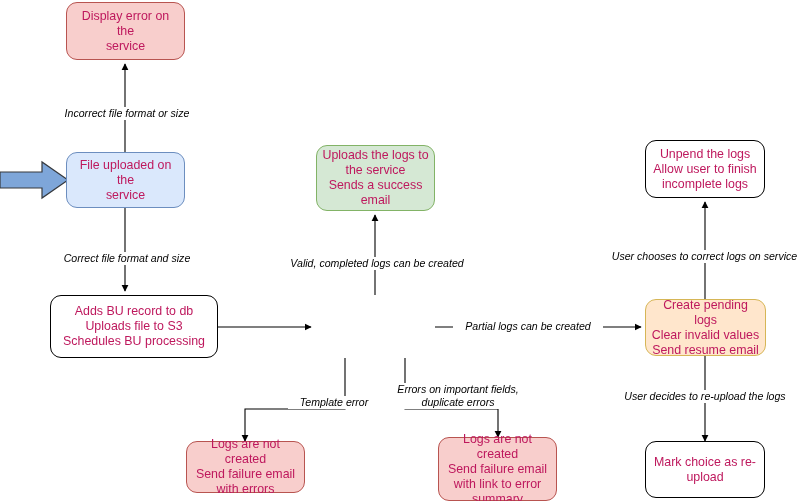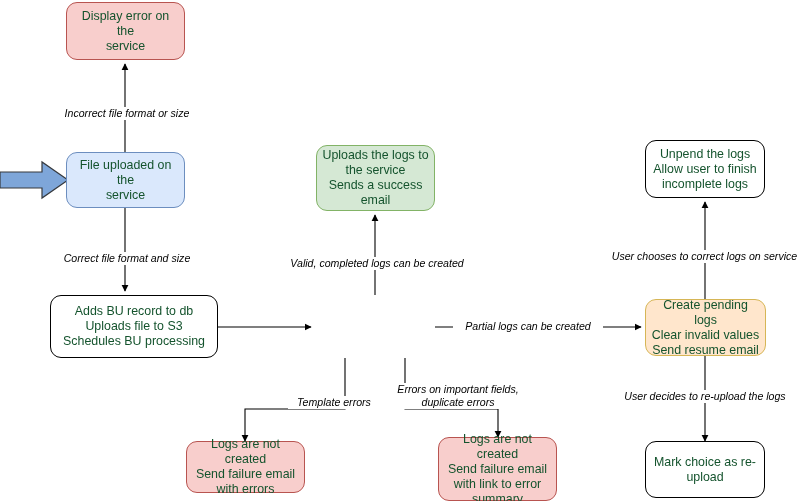--- a/index.html
+++ b/index.html
@@ -27,21 +27,21 @@
     position: absolute;
     box-sizing: border-box;
     border: 1px solid #000000;
     border-radius: 11px;
     display: flex;
     align-items: center;
     justify-content: center;
     text-align: center;
     font-size: 12.4px;
     line-height: 15px;
-    color: #14532d;
+    color: #be185d;
     white-space: pre-line;
     padding: 2px 5px;
     z-index: 3;
     background: #ffffff;
   }
   .node.pink   { background: #f8cecc; border-color: #b85450; }
   .node.blue   { background: #dae8fc; border-color: #6c8ebf; }
   .node.green  { background: #d5e8d4; border-color: #82b366; }
   .node.yellow { background: #ffe6cc; border-color: #d6b656; }
   .node.white  { background: #ffffff; border-color: #000000; }
@@ -137,21 +137,21 @@
 upload</div>
 
   <div class="edge-label" style="left:52px; top:107px; width:146px;">Incorrect file format or size</div>
 
   <div class="edge-label" style="left:52px; top:252px; width:146px;">Correct file format and size</div>
 
   <div class="edge-label" style="left:280px; top:250px; width:190px;margin-top:7px;">Valid, completed logs can be created</div>
 
   <div class="edge-label" style="left:453px; top:320px; width:146px;">Partial logs can be created</div>
 
-  <div class="edge-label" style="left:288px; top:396px; width:88px;">Template errors</div>
+  <div class="edge-label" style="left:288px; top:396px; width:88px;">Template error</div>
 
   <div class="edge-label" style="left:392px; top:383px; width:128px;">Errors on important fields,
 duplicate errors</div>
 
   <div class="edge-label" style="left:604px; top:250px; width:197px;">User chooses to correct logs on service</div>
 
   <div class="edge-label" style="left:614px; top:390px; width:178px;">User decides to re-upload the logs</div>
 
 </div>
 

